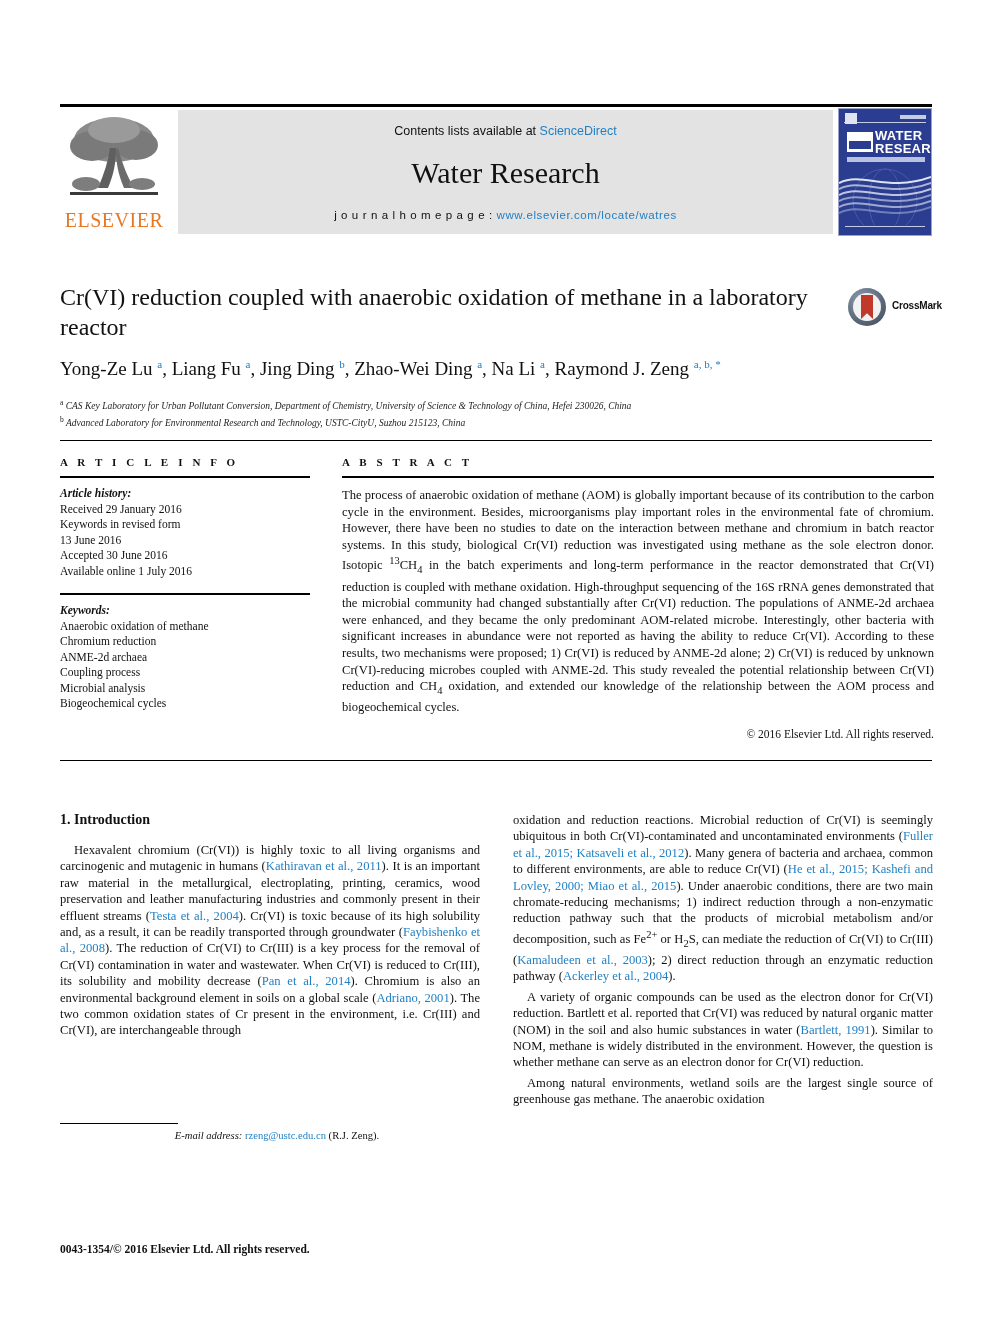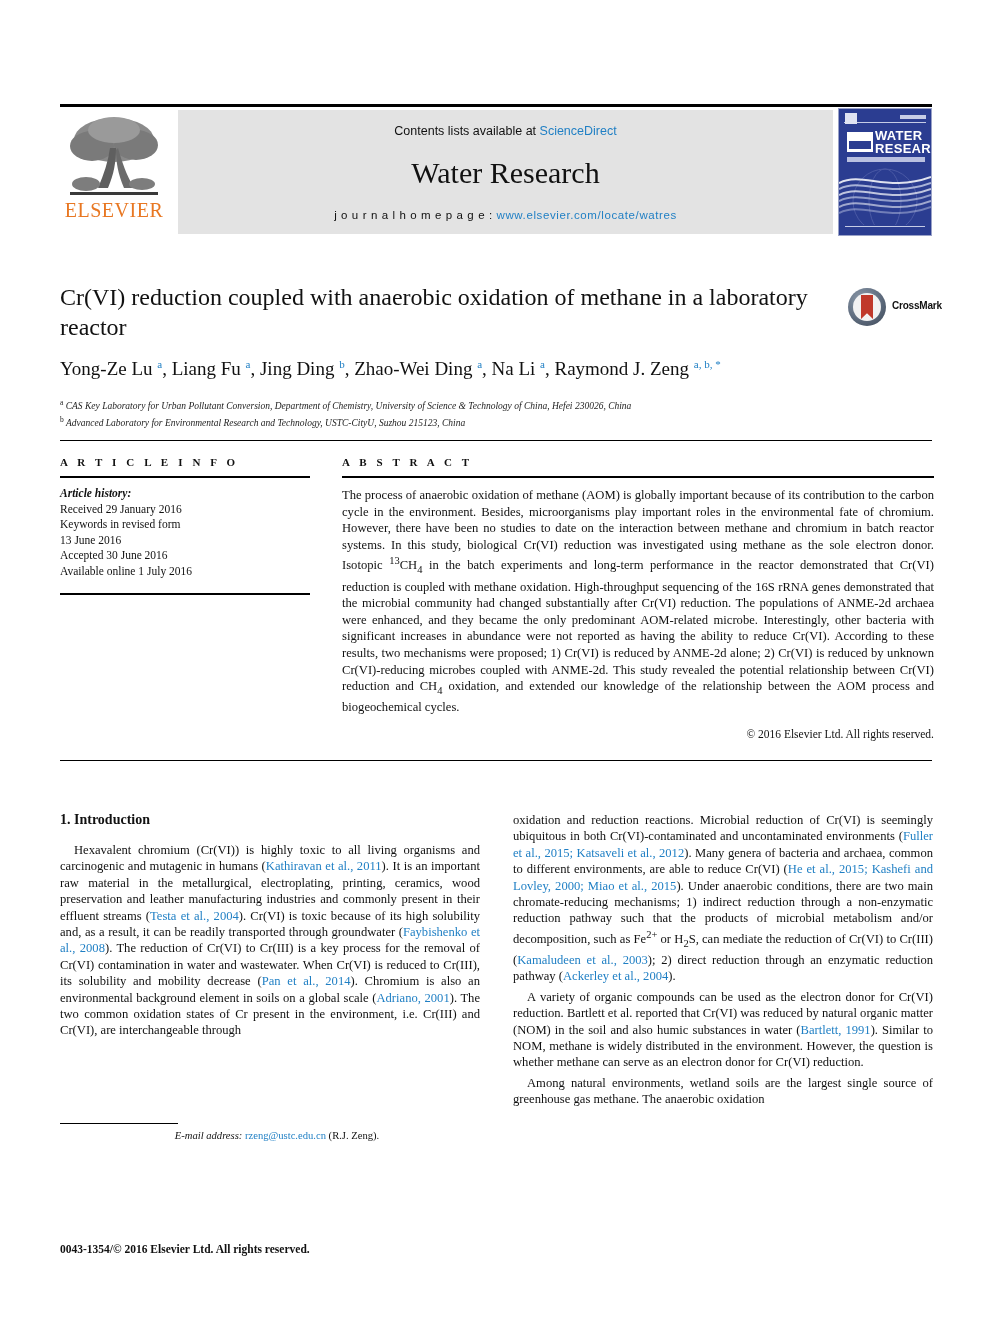--- a/index.html
+++ b/index.html
@@ -62,21 +62,21 @@
   .tree-box {
     position: absolute;
     top: 2px;
     left: 4px;
     width: 100px;
     height: 92px;
     overflow: hidden;
   }
   .elsevier-word {
     position: absolute;
-    bottom: 12px;
+    bottom: 2px;
     left: 0;
     width: 108px;
     text-align: center;
     font-family: "Liberation Serif", serif;
     font-size: 20px;
     letter-spacing: .5px;
     color: #E87722;
   }
   .masthead-center {
     position: absolute;
@@ -533,20 +533,29 @@
     <div class="thin-rule"></div>
     <div class="info-body">
       <div class="ital">Article history:</div>
       <div>Received 29 January 2016</div>
       <div>Keywords in revised form</div>
       <div>13 June 2016</div>
       <div>Accepted 30 June 2016</div>
       <div>Available online 1 July 2016</div>
     </div>
     <div class="kw-rule"></div>
+    <div class="info-body">
+      <div class="ital">Keywords:</div>
+      <div>Anaerobic oxidation of methane</div>
+      <div>Chromium reduction</div>
+      <div>ANME-2d archaea</div>
+      <div>Coupling process</div>
+      <div>Microbial analysis</div>
+      <div>Biogeochemical cycles</div>
+    </div>
   </div>
 
   <div class="abs-col">
     <div class="sect-label">A B S T R A C T</div>
     <div class="thin-rule"></div>
     <div class="abs-body">The process of anaerobic oxidation of methane (AOM) is globally important because of its contribution to the carbon cycle in the environment. Besides, microorganisms play important roles in the environmental fate of chromium. However, there have been no studies to date on the interaction between methane and chromium in batch reactor systems. In this study, biological Cr(VI) reduction was investigated using methane as the sole electron donor. Isotopic <sup>13</sup>CH<sub>4</sub> in the batch experiments and long-term performance in the reactor demonstrated that Cr(VI) reduction is coupled with methane oxidation. High-throughput sequencing of the 16S rRNA genes demonstrated that the microbial community had changed substantially after Cr(VI) reduction. The populations of ANME-2d archaea were enhanced, and they became the only predominant AOM-related microbe. Interestingly, other bacteria with significant increases in abundance were not reported as having the ability to reduce Cr(VI). According to these results, two mechanisms were proposed; 1) Cr(VI) is reduced by ANME-2d alone; 2) Cr(VI) is reduced by unknown Cr(VI)-reducing microbes coupled with ANME-2d. This study revealed the potential relationship between Cr(VI) reduction and CH<sub>4</sub> oxidation, and extended our knowledge of the relationship between the AOM process and biogeochemical cycles.</div>
     <div class="copyright">© 2016 Elsevier Ltd. All rights reserved.</div>
   </div>
 
   <div class="hr-bottom"></div>

